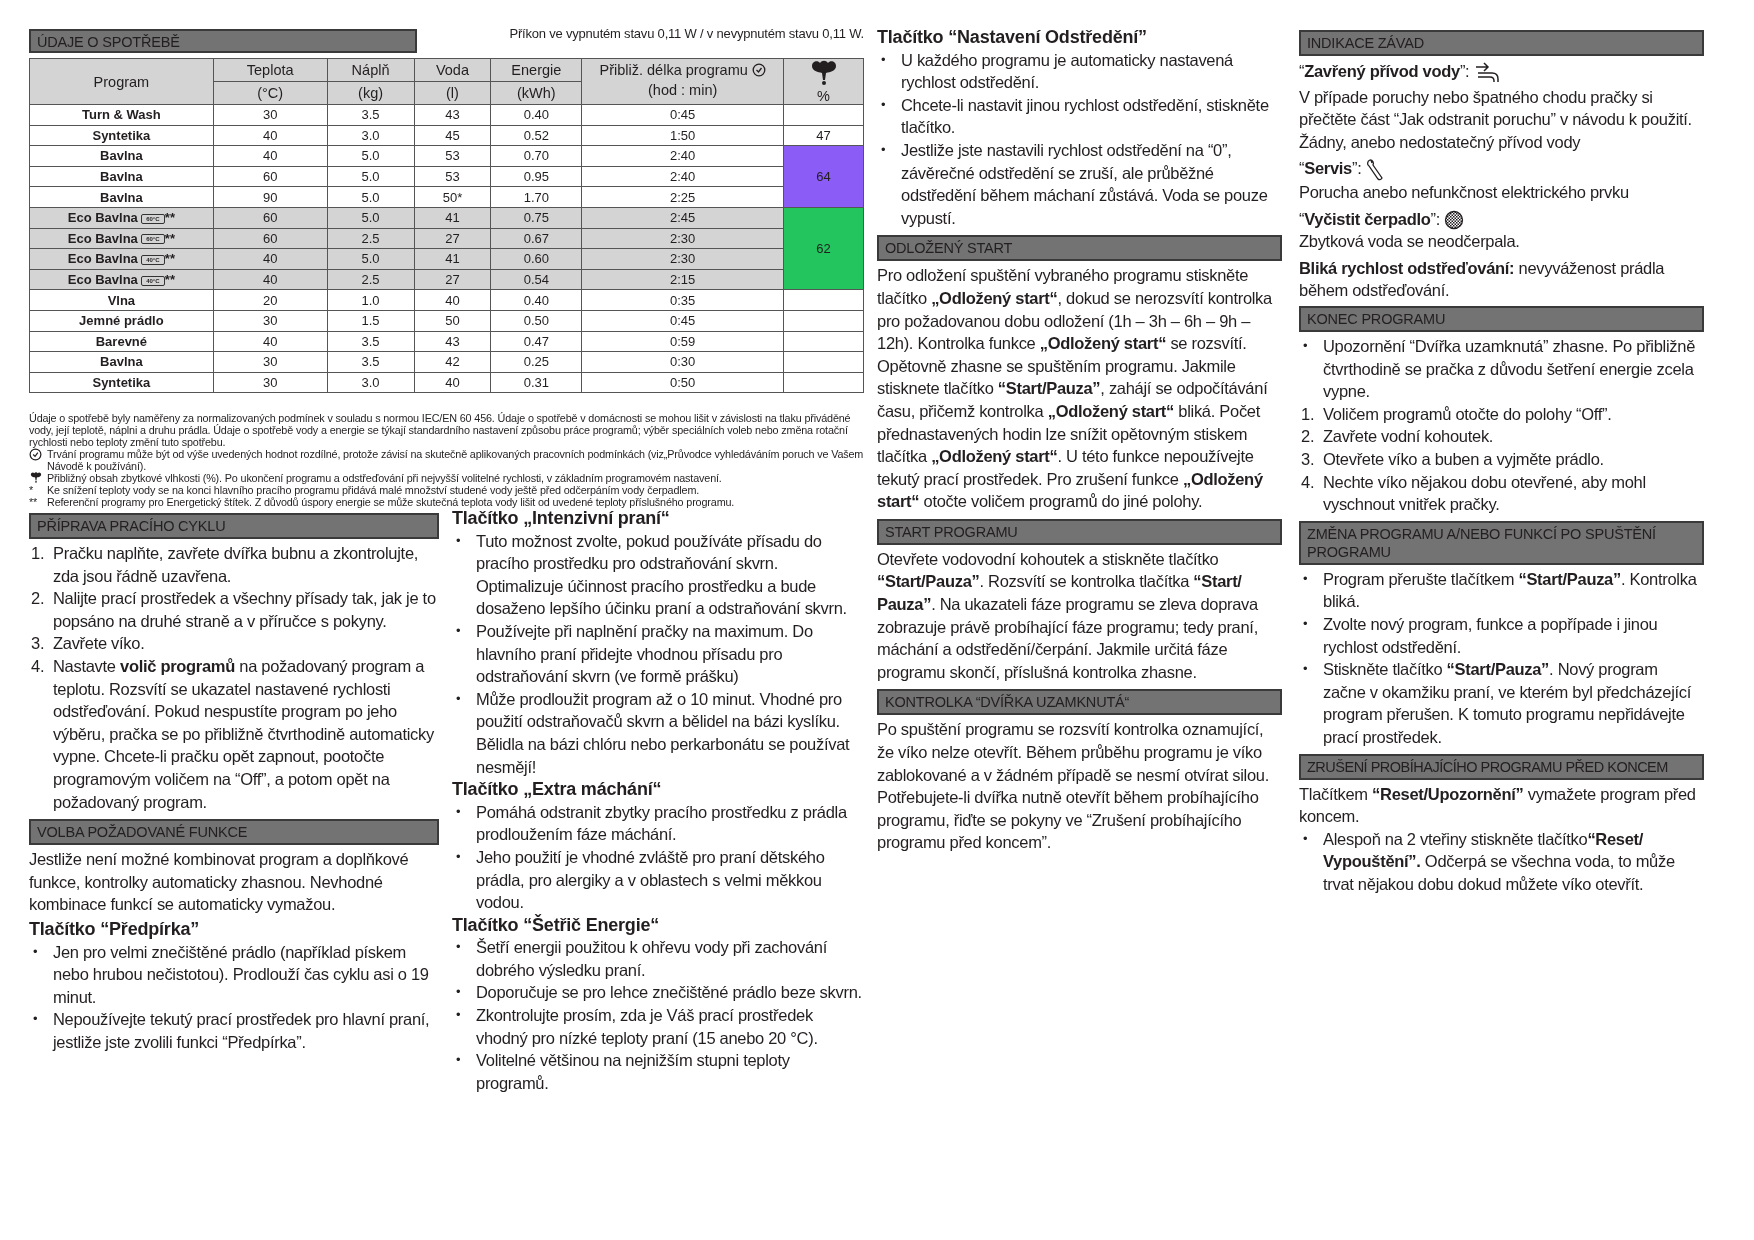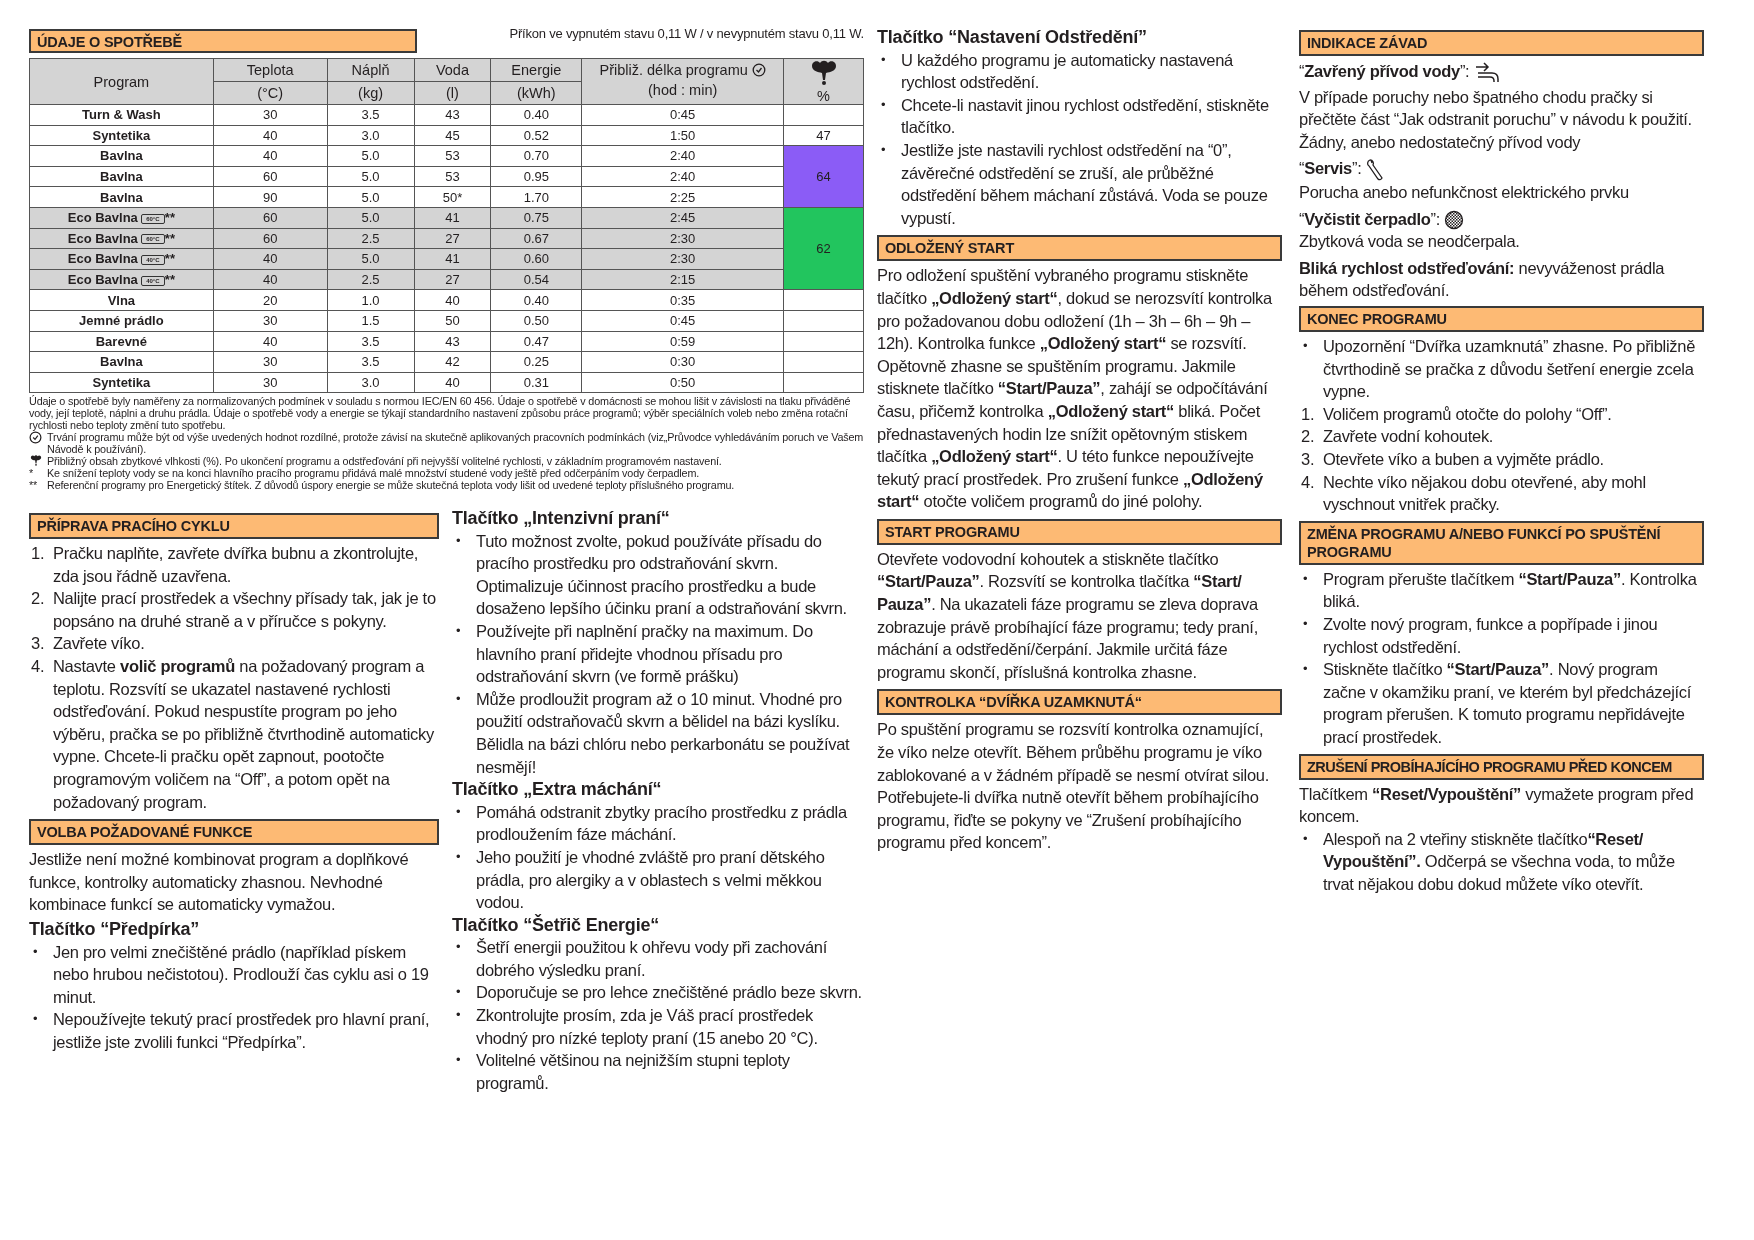--- a/index.html
+++ b/index.html
@@ -1,20 +1,20 @@
 <!DOCTYPE html>
 <html><head>
 <meta charset="utf-8">
 <style>
   * { box-sizing: border-box; margin: 0; padding: 0; }
   html, body { width: 1754px; height: 1240px; background: #ffffff; overflow: hidden; }
   body { font-family: "Liberation Sans", "DejaVu Sans", sans-serif; color: #231f20; position: relative; }
   .col { position: absolute; top: 0; }
   .sec-head {
-    background: #fdba74; border: 2px solid #3a3a3a; font-weight: bold;
+    background: #737373; border: 2px solid #3a3a3a; font-weight: normal;
     font-size: 14.5px; padding: 2px 6px; line-height: 18px; letter-spacing: -0.2px;
   }
   .txt { font-size: 16.5px; line-height: 22.6px; letter-spacing: -0.3px; }
   .sub { font-weight: bold; font-size: 18px; line-height: 22.6px; letter-spacing: -0.2px; }
   ul.bl, ol.nl { list-style: none; }
   ul.bl li, ol.nl li { position: relative; padding-left: 24px; font-size: 16.5px; line-height: 22.6px; letter-spacing: -0.3px; }
   ul.bl li::before { content: "•"; position: absolute; left: 4px; top: 0; font-size: 13px; }
   ol.nl li .n { position: absolute; left: 2px; top: 0; }
   b { font-weight: bold; }
   
@@ -195,21 +195,21 @@
         <td class="pname">Syntetika</td>
           <td>30</td>
           <td>3.0</td>
           <td>40</td>
           <td>0.31</td>
           <td>0:50</td>
           <td></td>
       </tr>
     </tbody>
   </table>
-  <div class="notes" style="margin-top:2px;">
+  <div class="notes" style="margin-top:19px;">
     <div>Údaje o spotřebě byly naměřeny za normalizovaných podmínek v souladu s normou IEC/EN 60 456. Údaje o spotřebě v domácnosti se mohou lišit v závislosti na tlaku přiváděné vody, její teplotě, náplni a druhu prádla. Údaje o spotřebě vody a energie se týkají standardního nastavení způsobu práce programů; výběr speciálních voleb nebo změna rotační rychlosti nebo teploty změní tuto spotřebu.</div>
     <div class="row">
       <svg class="sym" width="13" height="13" viewBox="0 0 14 14">
           <circle cx="7" cy="7" r="5.8" fill="none" stroke="#231f20" stroke-width="1.3"></circle>
           <path d="M4.5 7 L6.5 9 L9.5 5" fill="none" stroke="#231f20" stroke-width="1.3"></path>
         </svg>
       <span>Trvání programu může být od výše uvedených hodnot rozdílné, protože závisí na skutečně aplikovaných pracovních podmínkách (viz„Průvodce vyhledáváním poruch ve Vašem Návodě k používání).</span>
     </div>
     <div class="row">
       <svg class="sym" width="14" height="12" viewBox="0 0 30 28">
@@ -324,17 +324,17 @@
   </ol>
 
   <div class="sec-head" style="margin-top:5px;">ZMĚNA PROGRAMU A/NEBO FUNKCÍ PO SPUŠTĚNÍ PROGRAMU</div>
   <ul class="bl" style="margin-top:3px;">
     <li><span>Program přerušte tlačítkem </span><b>“Start/Pauza”</b><span>. Kontrolka bliká.</span></li>
     <li>Zvolte nový program, funkce a popřípade i jinou rychlost odstředění.</li>
     <li><span>Stiskněte tlačítko </span><b>“Start/Pauza”</b><span>. Nový program začne v okamžiku praní, ve kterém byl předcházející program přerušen. K tomuto programu nepřidávejte prací prostředek.</span></li>
   </ul>
 
   <div class="sec-head" style="margin-top:5px; letter-spacing:-0.5px;">ZRUŠENÍ PROBÍHAJÍCÍHO PROGRAMU PŘED KONCEM</div>
-  <div class="txt" style="margin-top:3px;"><span>Tlačítkem </span><b>“Reset/Vypouštění”</b><span> vymažete program před koncem.</span></div>
+  <div class="txt" style="margin-top:3px;"><span>Tlačítkem </span><b>“Reset/Upozornění”</b><span> vymažete program před koncem.</span></div>
   <ul class="bl">
     <li><span>Alespoň na 2 vteřiny stiskněte tlačítko</span><b>“Reset/ Vypouštění”.</b><span> Odčerpá se všechna voda, to může trvat nějakou dobu dokud můžete víko otevřít.</span></li>
   </ul>
 </div>
 
 </body></html>

